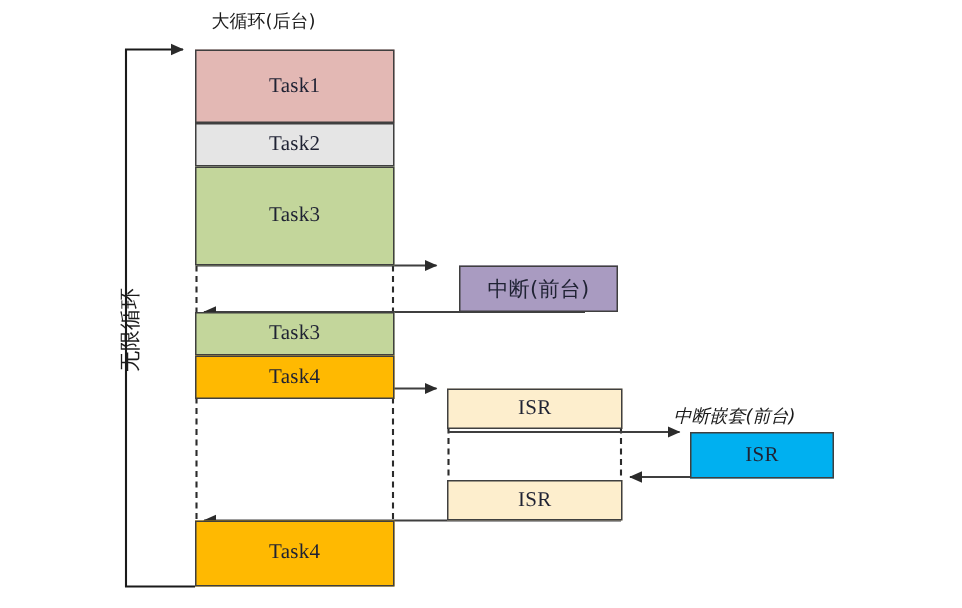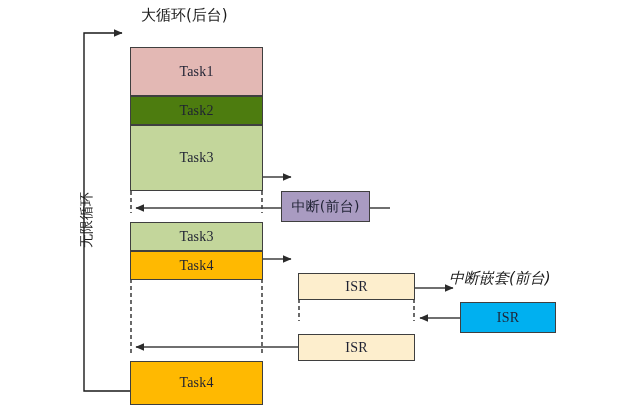--- a/index.html
+++ b/index.html
@@ -21,33 +21,32 @@
     position: absolute;
     box-sizing: border-box;
     border: 1px solid #3f3f3f;
     display: flex;
     align-items: center;
     justify-content: center;
     color: #1f2233;
     font-size: 14px;
     letter-spacing: 0.2px;
     white-space: nowrap;
-    margin-top: 14px;
   }
   .block.cjk {
     font-family: "DejaVu Sans", "Liberation Sans", sans-serif;
     font-size: 14px;
   }
 
   
   .label {
     position: absolute;
     color: #1a1a1a;
     font-family: "DejaVu Sans", "Liberation Sans", sans-serif;
-    font-size: 15px;
+    font-size: 12px;
     white-space: nowrap;
   }
   .label-vert {
     position: absolute;
     color: #1a1a1a;
     font-family: "DejaVu Sans", "Liberation Sans", sans-serif;
     font-size: 14px;
     white-space: nowrap;
     transform-origin: 0 0;
     transform: rotate(-90deg);
@@ -140,31 +139,31 @@
       <path class="solid-line" d="M414,347 L136,347" marker-end="url(#arrowL)"></path>
     </g>
   </svg>
 
   <div class="label" style="left:141px; top:6px;">大循环(后台)</div>
 
   <div class="label-vert" style="left:78px; top:248px;">无限循环</div>
 
   <div class="block" style="left:130px; top:33px; width:133px; height:49px; background:#e3b8b4;">Task1</div>
 
-  <div class="block" style="left:130px; top:82px; width:133px; height:29px; background:#4d7c0f;">Task2</div>
+  <div class="block" style="left:130px; top:82px; width:133px; height:29px; background:#e5e5e5;">Task2</div>
 
   <div class="block" style="left:130px; top:111px; width:133px; height:66px; background:#c3d69b;">Task3</div>
 
   <div class="block" style="left:130px; top:208px; width:133px; height:29px; background:#c3d69b;">Task3</div>
 
   <div class="block" style="left:130px; top:237px; width:133px; height:29px; background:#ffb901;">Task4</div>
 
   <div class="block" style="left:130px; top:347px; width:133px; height:44px; background:#ffb901;">Task4</div>
 
-  <div class="block cjk" style="left:281px; top:177px; width:89px; height:31px; background:#a99bc1;">中断(前台)</div>
+  <div class="block cjk" style="left:306px; top:177px; width:106px; height:31px; background:#a99bc1;">中断(前台)</div>
 
   <div class="block" style="left:298px; top:259px; width:117px; height:27px; background:#fdeecd;">ISR</div>
 
   <div class="block" style="left:298px; top:320px; width:117px; height:27px; background:#fdeecd;">ISR</div>
 
   <div class="label" style="left:449px; top:269px;font-style:italic;">中断嵌套(前台)</div>
 
   <div class="block" style="left:460px; top:288px; width:96px; height:31px; background:#00b0f0;">ISR</div>
 
   <div class="caption-strip"></div>

